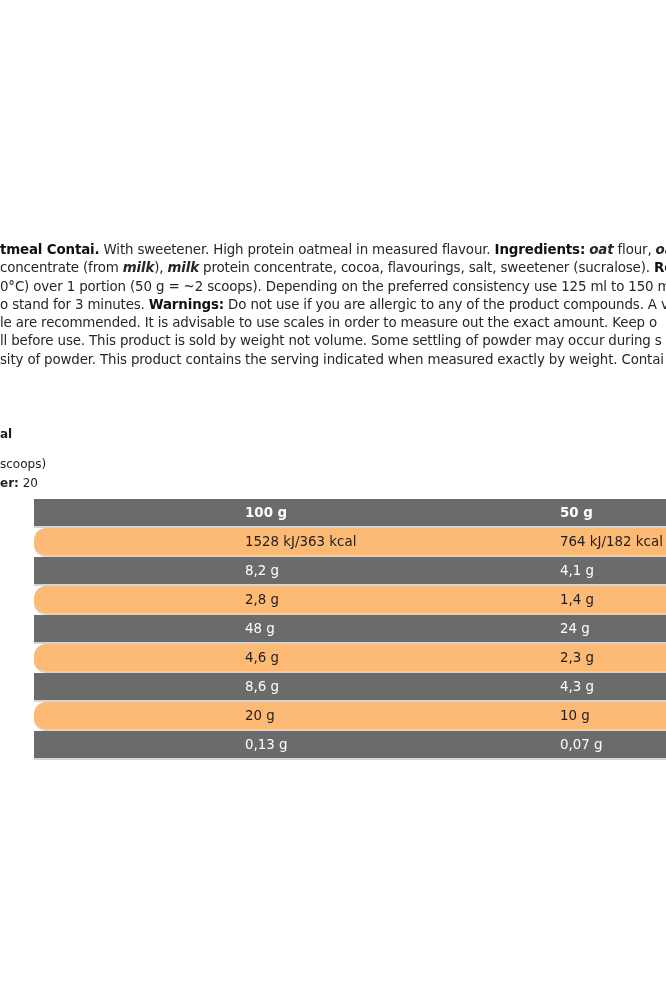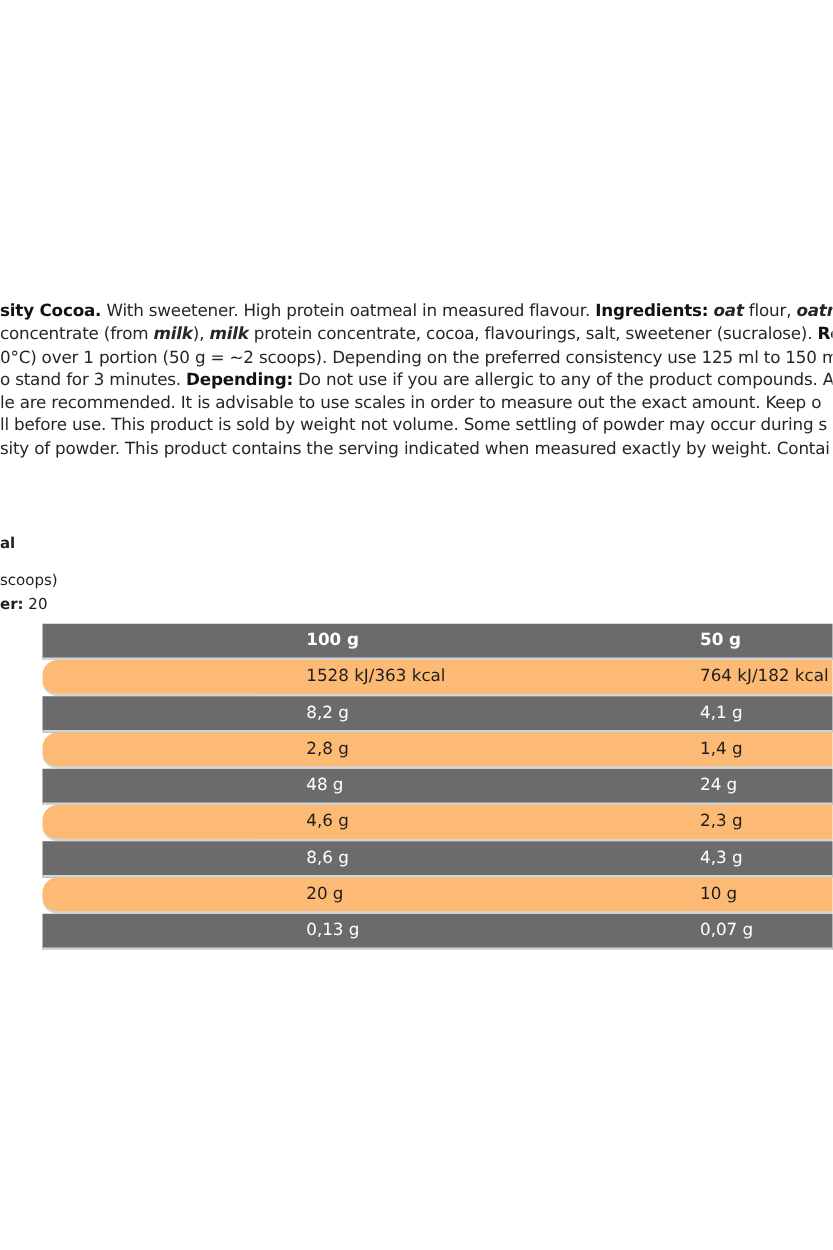--- a/index.html
+++ b/index.html
@@ -72,24 +72,24 @@
       top: 6px;
       white-space: nowrap;
     }
     .c1 { left: 211px; }
     .c2 { left: 526px; }
   </style>
 </head>
 <body>
 
 <div class="desc" id="desc">
-    <div class="line"><b>sity Cocoa.</b><span> With sweetener. High protein oatmeal in measured flavour. </span><b>Ingredients:</b><span> </span><i>oat</i><span> flour, </span><i>oatm</i></div>
+    <div class="line"><b>tmeal Contai.</b><span> With sweetener. High protein oatmeal in measured flavour. </span><b>Ingredients:</b><span> </span><i>oat</i><span> flour, </span><i>oatm</i></div>
     <div class="line"><span>concentrate (from </span><i>milk</i><span>), </span><i>milk</i><span> protein concentrate, cocoa, flavourings, salt, sweetener (sucralose). </span><b>Re</b></div>
     <div class="line"><span>0°C) over 1 portion (50 g = ~2 scoops). Depending on the preferred consistency use 125 ml to 150 ml o</span></div>
-    <div class="line"><span>o stand for 3 minutes. </span><b>Depending:</b><span> Do not use if you are allergic to any of the product compounds. A ve</span></div>
+    <div class="line"><span>o stand for 3 minutes. </span><b>Warnings:</b><span> Do not use if you are allergic to any of the product compounds. A ve</span></div>
     <div class="line"><span>le are recommended. It is advisable to use scales in order to measure out the exact amount. Keep o</span></div>
     <div class="line"><span>ll before use. This product is sold by weight not volume. Some settling of powder may occur during s</span></div>
     <div class="line"><span>sity of powder. This product contains the serving indicated when measured exactly by weight. Contai</span></div>
   </div>
 
 <div class="meta" style="top:427px;">
   <b>al</b>
 </div>
 
 <div class="meta" style="top:457px;">

